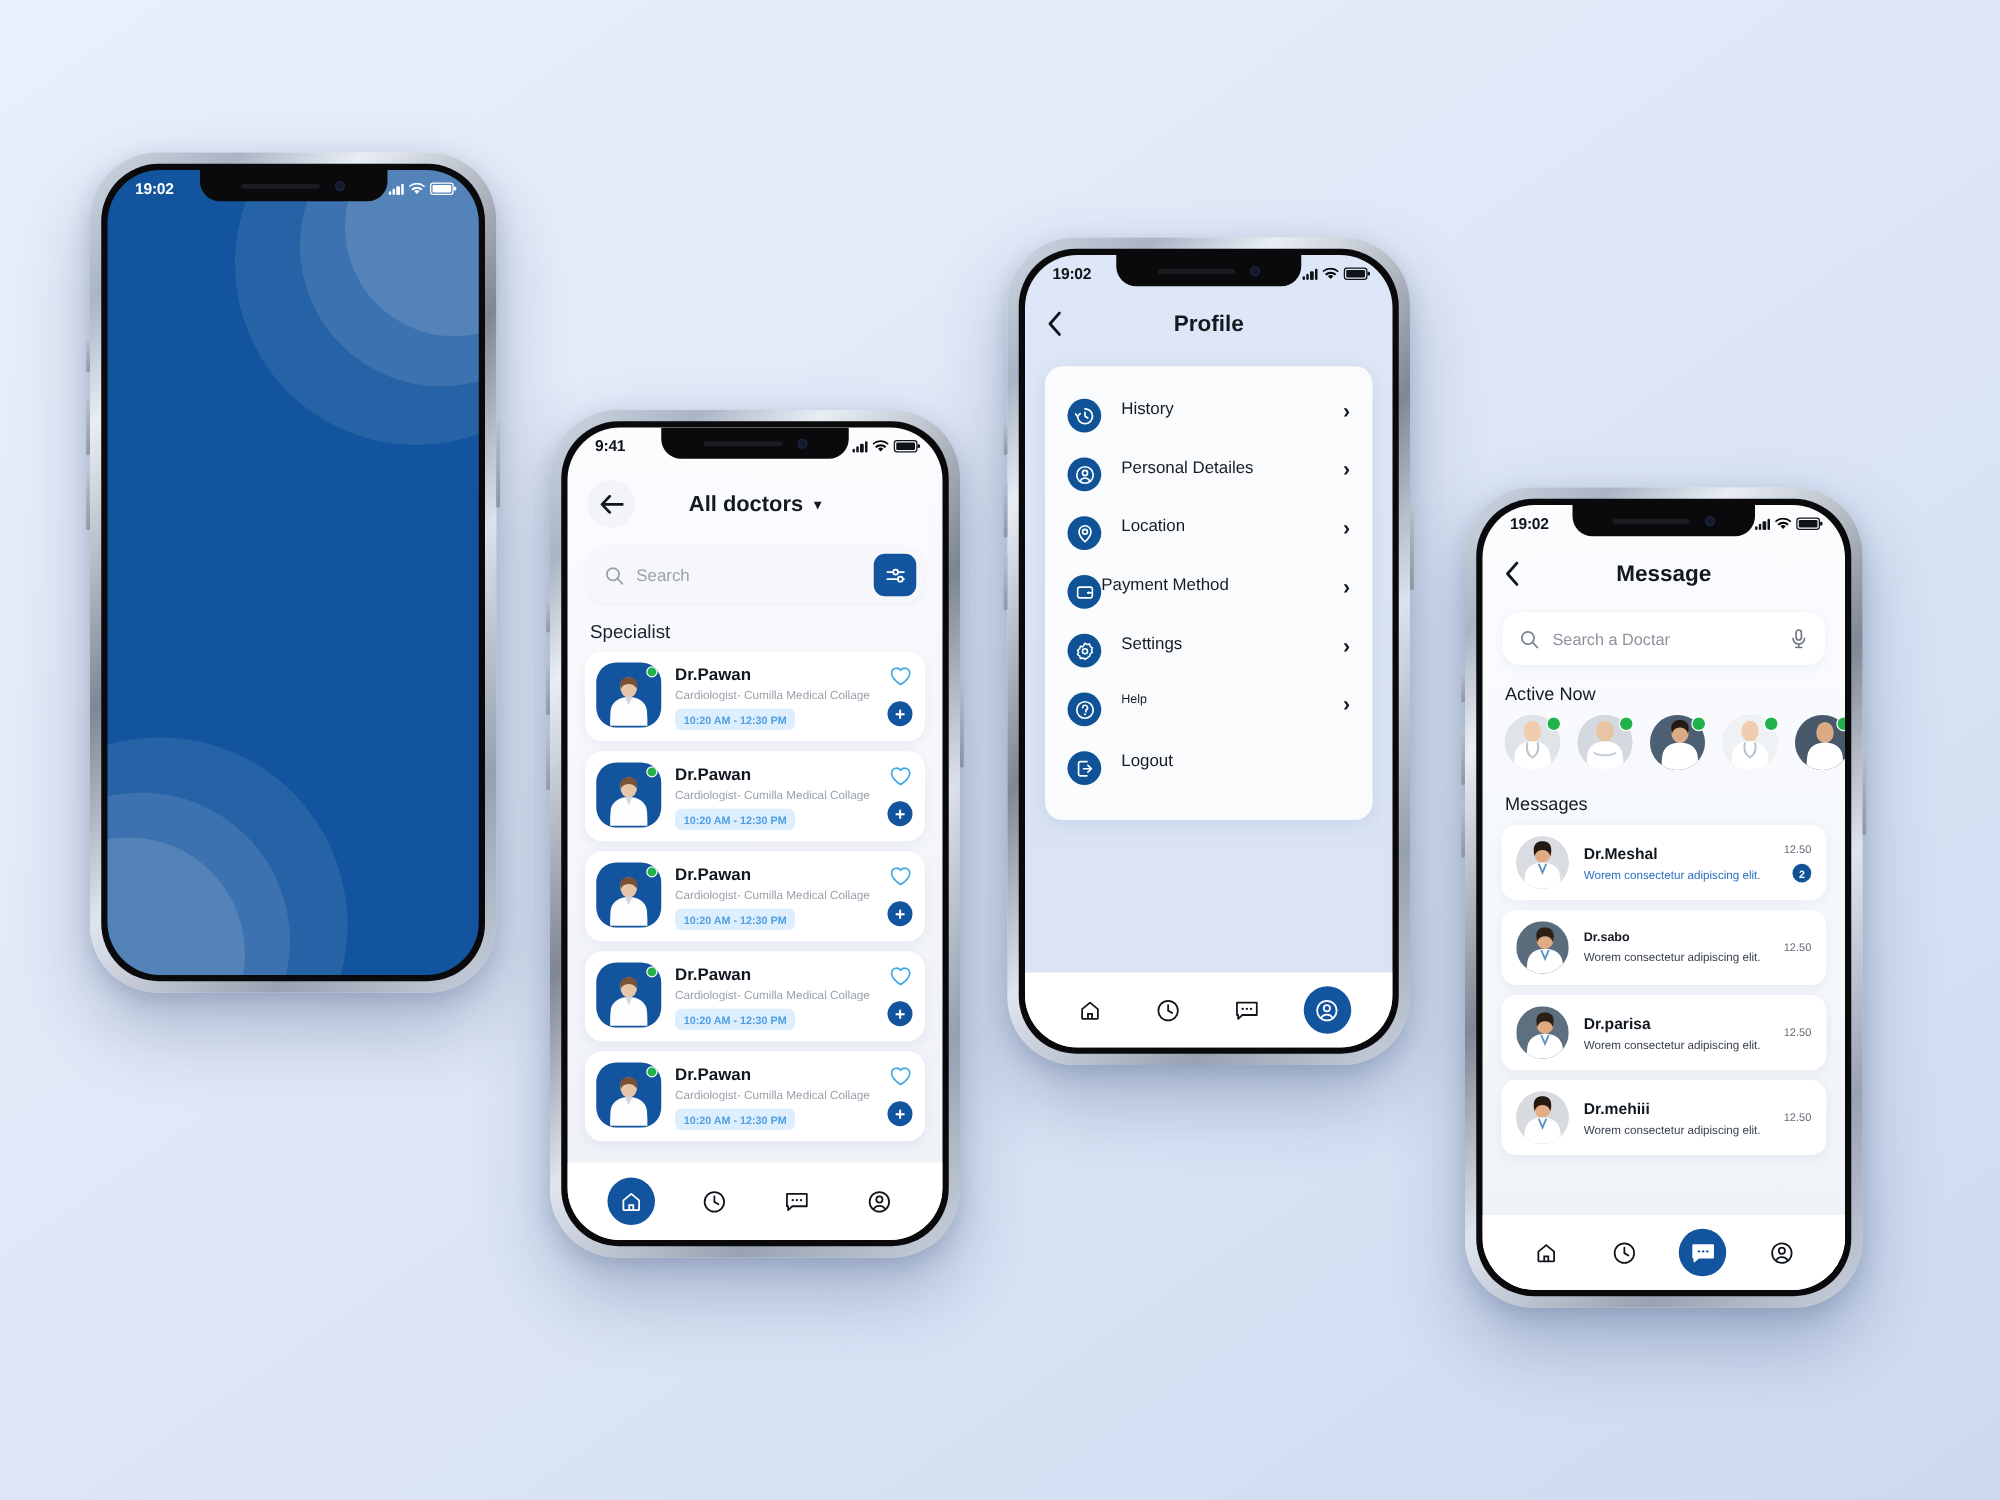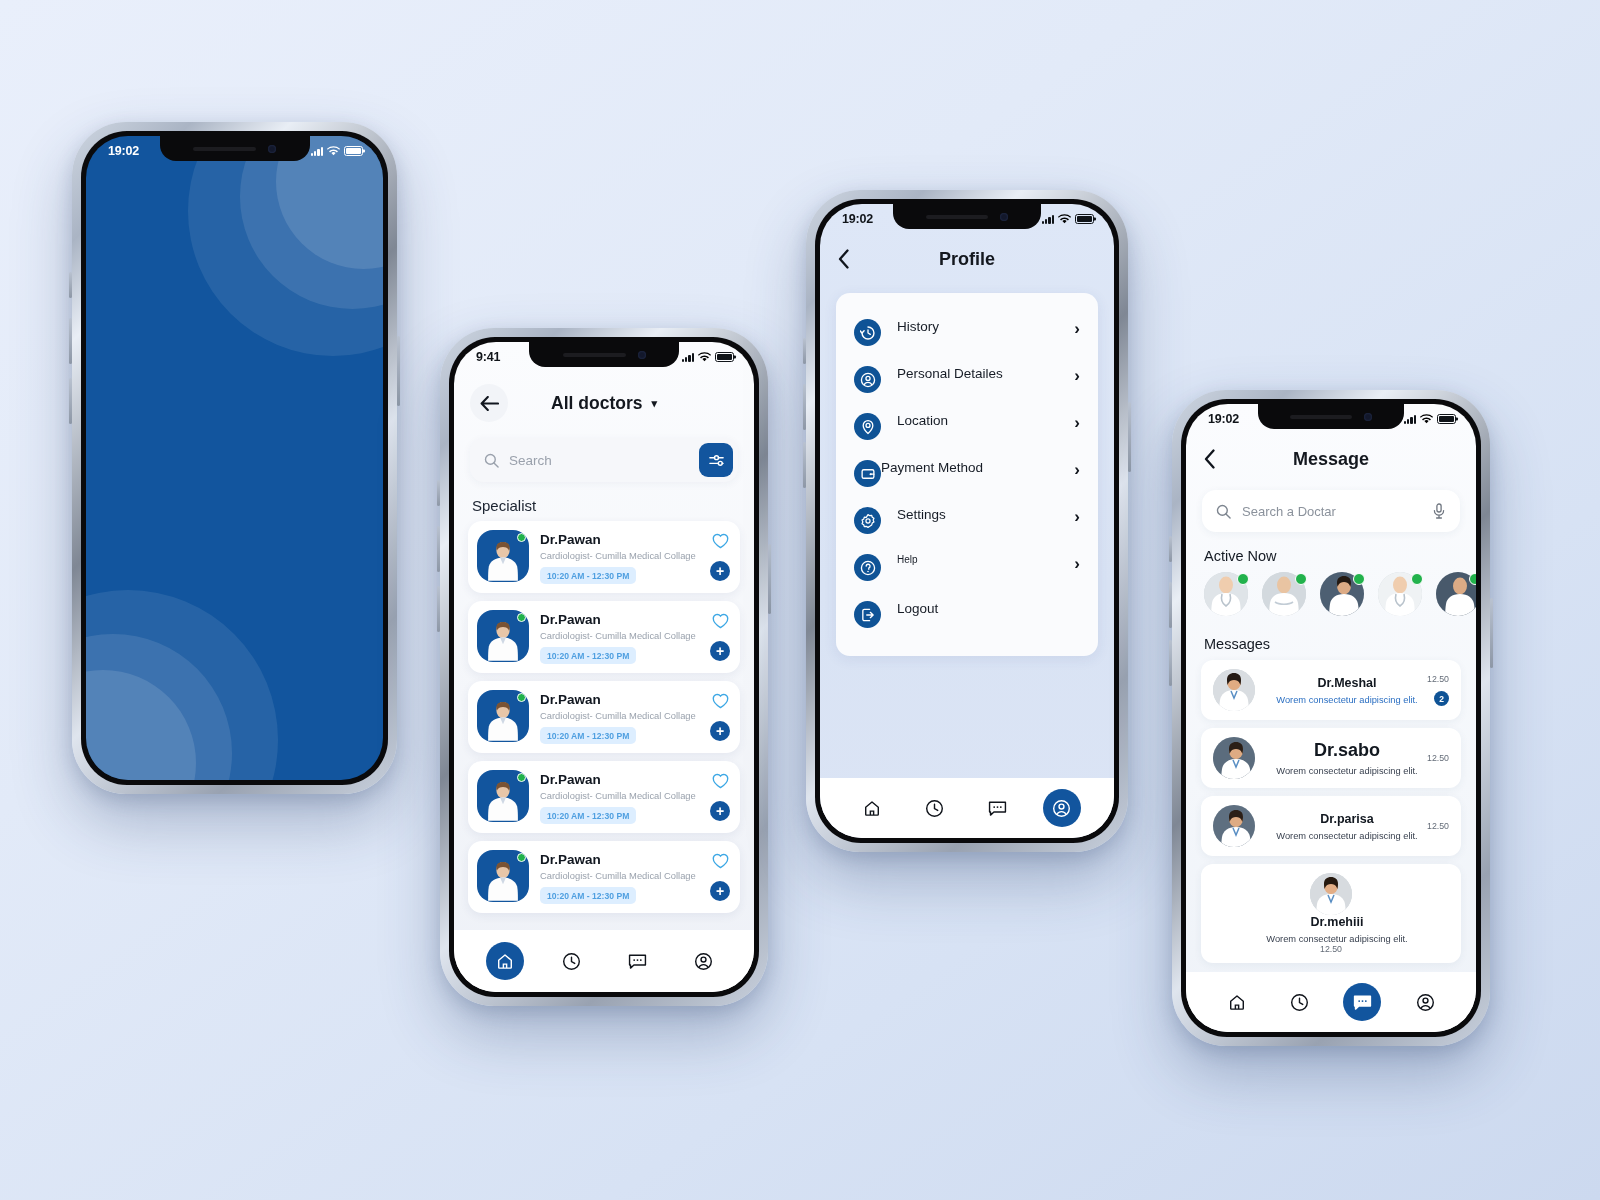--- a/index.html
+++ b/index.html
@@ -220,21 +220,20 @@
   }
   .active-av .photo {
     position: absolute; inset: 0; border-radius: 50%; overflow: hidden;
   }
   .msg-card {
     background: #ffffff;
     border-radius: 12px;
     display: flex; align-items: center;
     box-shadow: 0 2px 9px rgba(36,60,110,0.06);
     position: relative;
-    text-align: center;
   }
   .msg-av {
     border-radius: 50%; background: #cfd6dc;
     overflow: hidden; position: relative; flex: none;
   }
   .msg-body { flex: 1; min-width: 0; }
   .msg-name { font-weight: bold; color: #121820; }
   .msg-prev { color: #3a4250; }
   .msg-prev.unread { color: #2b6fc2; }
   .msg-time { color: #5c6personally; }
@@ -815,21 +814,21 @@
             <div class="msg-av" style="width:42px;height:42px;">
               <svg viewBox="0 0 42 42" style="width:100%;height:100%">
                   <rect width="42" height="42" fill="#5b6c7d"></rect>
                   <ellipse cx="23" cy="14" rx="7" ry="8.2" fill="#deab83"></ellipse>
                   <path d="M16 12c0-5 3-7 7-7s7 2 7 7c0 3-.7 5-.7 5s-.8-5-6.3-5-6.3 5-6.3 5-.7-2-.7-5z" fill="#2b1f17"></path>
                   <path d="M23 22c-8 0-13 4-14 10-.5 3-.7 7-.7 10h29.4c0-3-.2-7-.7-10-1-6-6-10-14-10z" fill="#fff"></path>
                   <path d="M20 23l3 7 3-7" fill="none" stroke="#5a8fc4" stroke-width="1.5"></path>
                 </svg>
             </div>
             <div class="msg-body" style="margin-left:12px;">
-              <div class="msg-name" style="font-size:18px;">Dr.sabo</div>
+              <div class="msg-name" style="font-size:10px;">Dr.sabo</div>
               <div class="msg-prev" style="font-size:9.3px; margin-top:5px;">Worem consectetur adipiscing elit.</div>
             </div>
             <div class="msg-right" style="gap:7px;">
               <span class="msg-time" style="font-size:8.8px; color:#646c78;">12.50</span>
             </div>
           </div>
 
           <div class="msg-card" style="padding:9px 12px;">
             <div class="msg-av" style="width:42px;height:42px;">
               <svg viewBox="0 0 42 42" style="width:100%;height:100%">
@@ -842,21 +841,21 @@
             </div>
             <div class="msg-body" style="margin-left:12px;">
               <div class="msg-name" style="font-size:12.5px;">Dr.parisa</div>
               <div class="msg-prev" style="font-size:9.3px; margin-top:5px;">Worem consectetur adipiscing elit.</div>
             </div>
             <div class="msg-right" style="gap:7px;">
               <span class="msg-time" style="font-size:8.8px; color:#646c78;">12.50</span>
             </div>
           </div>
 
-          <div class="msg-card" style="padding:9px 12px;flex-direction:column;">
+          <div class="msg-card" style="padding:9px 12px;">
             <div class="msg-av" style="width:42px;height:42px;">
               <svg viewBox="0 0 42 42" style="width:100%;height:100%">
                   <rect width="42" height="42" fill="#d7dbdf"></rect>
                   <ellipse cx="21" cy="13" rx="7" ry="8.2" fill="#e3ae86"></ellipse>
                   <path d="M14 11c0-5 3-7 7-7s7 2 7 7c0 3-.7 5-.7 5s-.8-5-6.3-5-6.3 5-6.3 5-.7-2-.7-5z" fill="#26190f"></path>
                   <path d="M21 21c-8 0-13 4-14 10-.5 3-.7 7-.7 11h29.4c0-4-.2-8-.7-11-1-6-6-10-14-10z" fill="#fff"></path>
                   <path d="M18 22l3 7 3-7" fill="none" stroke="#5a8fc4" stroke-width="1.5"></path>
                 </svg>
             </div>
             <div class="msg-body" style="margin-left:12px;">

